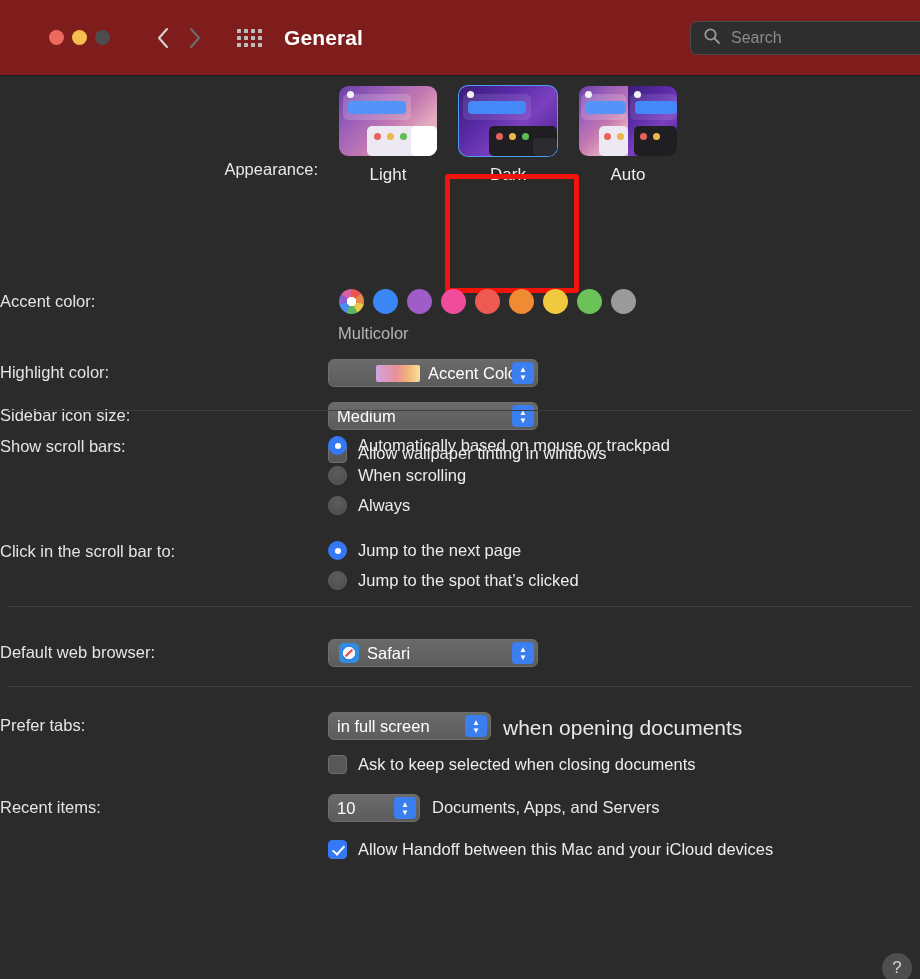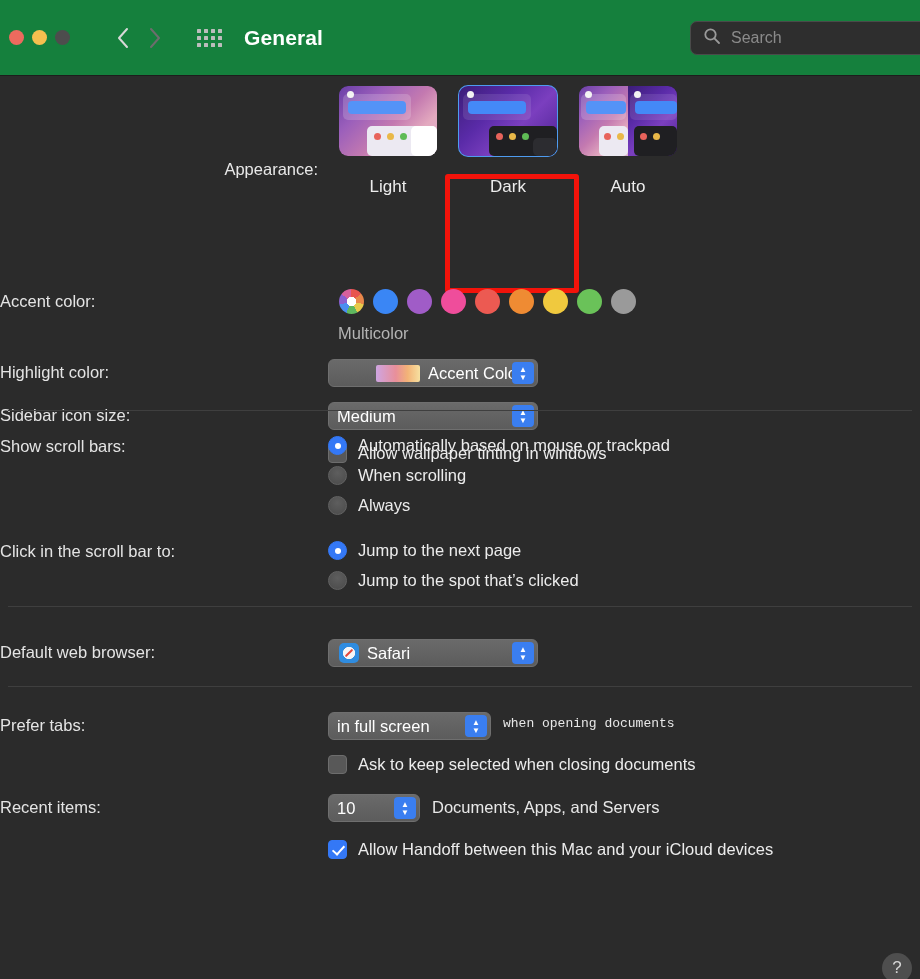--- a/index.html
+++ b/index.html
@@ -8,23 +8,23 @@
     background: #2b2b2b;
     font-family: "Liberation Sans", sans-serif;
     color: #e8e8e8;
     overflow: hidden;
   }
   #app { position: relative; width: 920px; height: 979px; background: #2b2b2b; }
 
   
   .titlebar {
     position: absolute; left: 0; top: 0; width: 920px; height: 76px;
-    background: #15803d;
+    background: #7f1d1d;
     border-bottom: 1px solid #1d1d1d;
-    display: flex; align-items: center;
+    display: flex; align-items: center; padding-left: 40px;
   }
   .traffic { display: flex; gap: 8px; margin-left: 9px; }
   .tl { width: 15px; height: 15px; border-radius: 50%; }
   .tl.red { background: #ed6a5e; }
   .tl.yellow { background: #f5bf4f; }
   .tl.gray { background: #4d4d4d; }
 
   .navbtns { display: flex; gap: 10px; margin-left: 42px; align-items: center; }
   .chev { width: 22px; height: 30px; display: flex; align-items: center; justify-content: center; }
   .chev svg { display: block; }
@@ -55,21 +55,21 @@
   .lab {
     width: 328px; text-align: left; padding-right: 10px;
     font-size: 16.5px; color: #e4e4e4; flex: 0 0 328px;
     line-height: 1;
   }
 
   
   .appearance-row { position: absolute; left: 0; top: 10px; width: 920px; }
   .lab-appearance { position: absolute; left: 0; top: 74px; width: 328px; text-align: right; padding-right: 10px; font-size: 16.5px; }
   .thumbs { position: absolute; left: 340px; top: 0; display: flex; gap: 24px; }
-  .thumbwrap { width: 96px; display: flex; flex-direction: column; align-items: center; gap: 12px; }
+  .thumbwrap { width: 96px; display: flex; flex-direction: column; align-items: center; }
   .thumb {
     width: 98px; height: 70px; border-radius: 9px; position: relative; overflow: hidden;
     background: #151515;
   }
   .thumb.sel { outline: 3px solid #4e9bf0; outline-offset: -2px; }
   .thumb-label { margin-top: 9px; font-size: 17px; color: #ececec; }
 
   .tb-bg { position: absolute; inset: 0; }
   .tb-light { background: linear-gradient(135deg,#6a3fa8 0%,#9b5fbb 28%,#c47ab0 55%,#e3a9bf 75%,#d9b4cf 100%); }
   .tb-dark  { background: linear-gradient(135deg,#3b1d78 0%,#5a2ba8 35%,#7b3fbf 60%,#4a2090 100%); }
@@ -405,21 +405,21 @@
     <div class="tabs-group">
       <div class="row">
         <div class="lab" style="padding-top:5px;">Prefer tabs:</div>
         <div class="popup" style="width:163px;">
           <span>in full screen</span>
           <span class="stepper">
               <span class="ar">▲</span>
               <span class="ar">▼</span>
             </span>
         </div>
-        <div style="font-size:13px;padding-left:12px;padding-top:4px;font-family:Liberation Mono, monospace;">when opening documents</div>
+        <div style="font-size:21px;padding-left:12px;padding-top:4px;">when opening documents</div>
       </div>
 
       <div class="row" style="margin-top:15px;">
         <div class="lab"></div>
         <div class="ck-line">
           <span class="cb"></span>
           <span>Ask to keep selected when closing documents</span>
         </div>
       </div>
 

